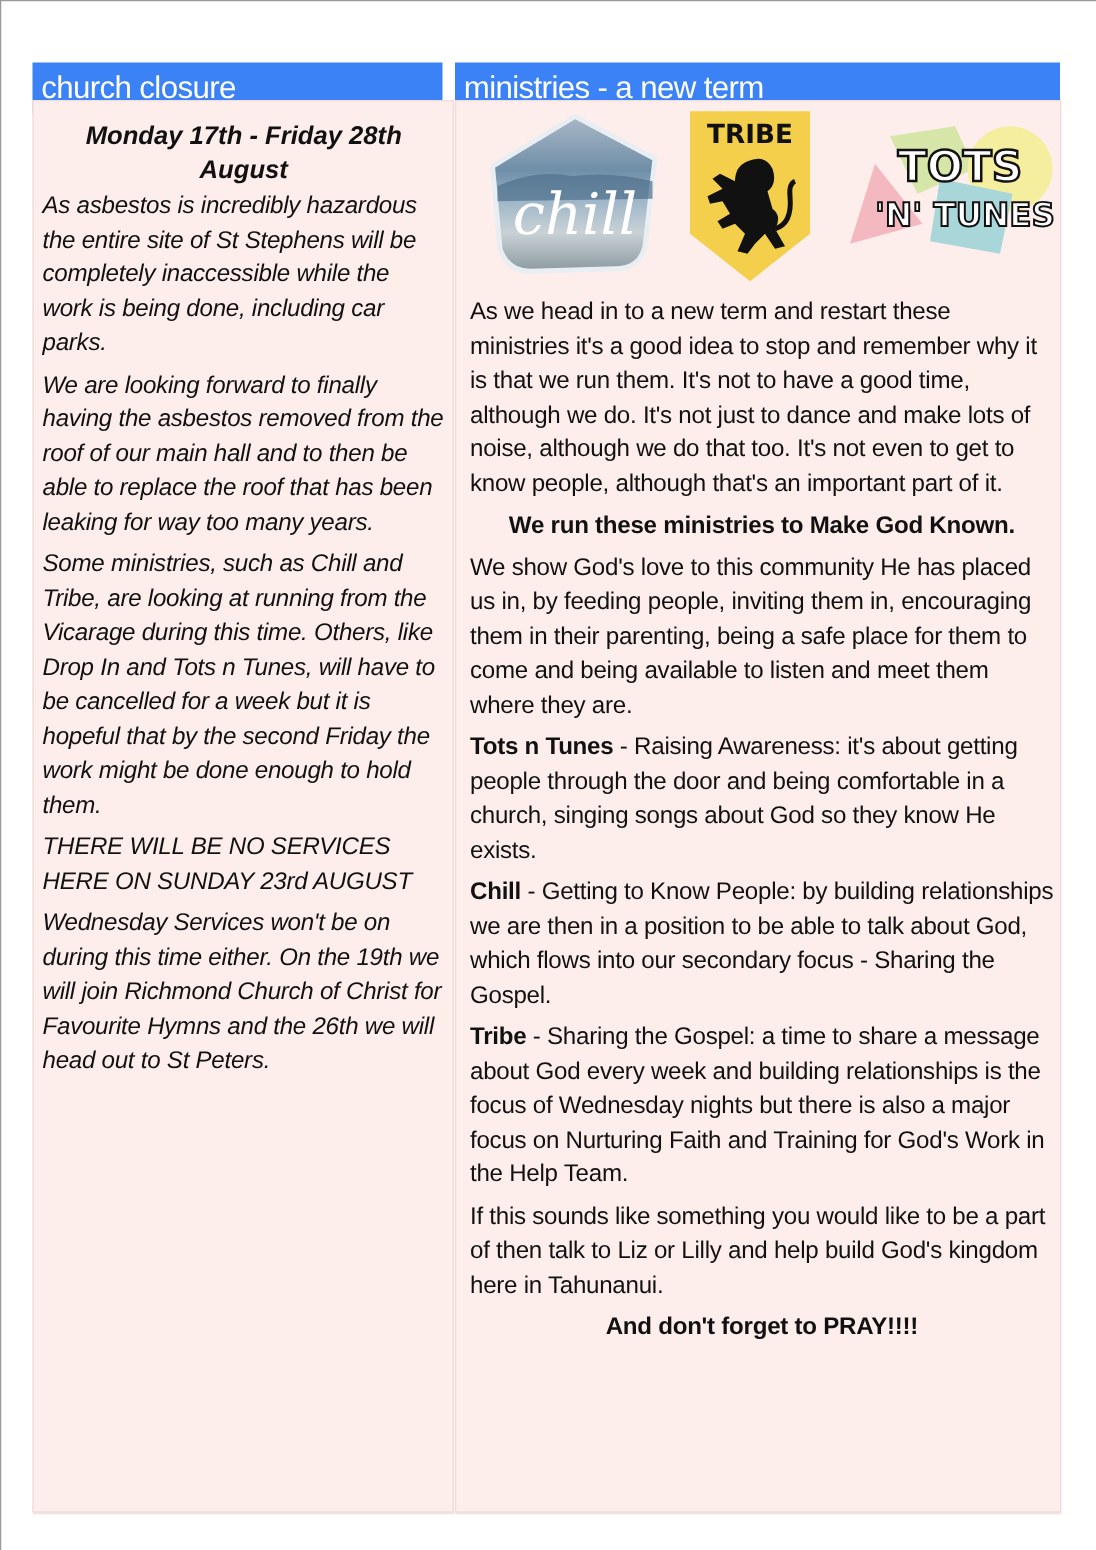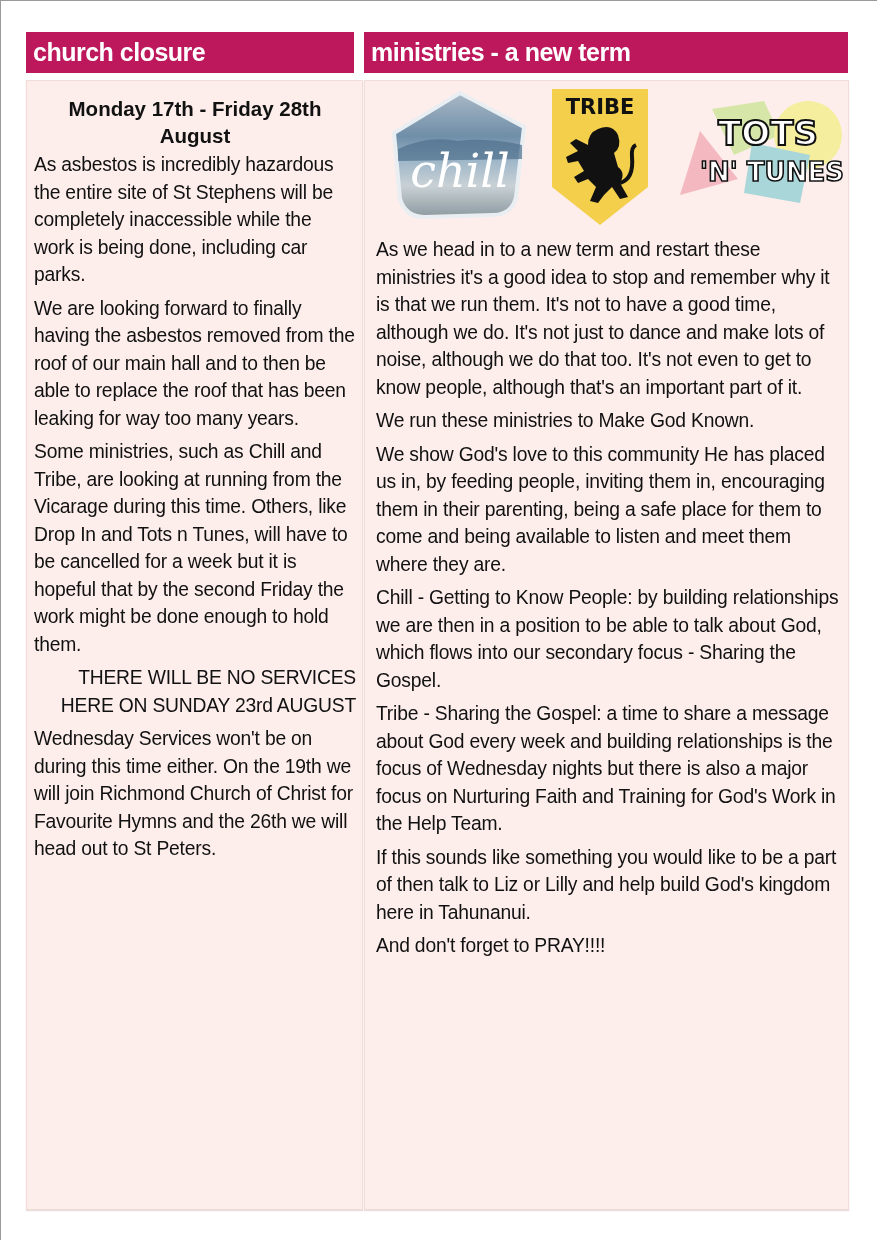--- a/index.html
+++ b/index.html
@@ -5,40 +5,40 @@
   html, body { margin: 0; padding: 0; }
   body {
     width: 877px; height: 1240px; background: #ffffff;
     position: relative; overflow: hidden;
     font-family: "Liberation Sans", "DejaVu Sans", sans-serif;
     color: #111;
   }
   .frame-top { position: absolute; left: 0; top: 0; width: 877px; height: 1px; background: #9a9a9a; }
   .frame-left { position: absolute; left: 0; top: 0; width: 1px; height: 1240px; background: #9a9a9a; }
   .header {
-    position: absolute; top: 32px; height: 41px; background: #be185d;
+    position: absolute; top: 50px; height: 41px; background: #3b82f6;
     color: #ffffff; font-size: 25px; line-height: 41px; padding-left: 7px;
-    box-sizing: border-box; letter-spacing: -0.5px; font-weight: bold;
+    box-sizing: border-box; letter-spacing: -0.5px;
   }
   .h-left { left: 26px; width: 328px; }
   .h-right { left: 364px; width: 484px; }
   .panel {
     position: absolute; top: 80px; background: #fdeeec;
     border: 1px solid #f1dcd8; box-sizing: border-box;
     box-shadow: 0 1px 1px #e8dcd9;
   }
-  .p-left { left: 26px; width: 337px; height: 1130px; padding: 14px 6px 0 7px; }
+  .p-left { left: 26px; width: 337px; height: 1130px; padding: 14px 6px 0 7px; font-style: italic; }
   .p-right { left: 364px; width: 485px; height: 1130px; padding: 0 5px 0 11px; }
   .sub-heading {
     font-weight: bold; font-size: 20.5px; line-height: 27px; text-align: center;
     margin: 0 0 2px 0;
   }
   .para { font-size: 19.3px; line-height: 27.5px; margin: 0 0 6px 0; letter-spacing: -0.2px; }
-  .center { text-align: right; }
-  .bold { font-weight: normal; }
+  .center { text-align: left; }
+  .bold { font-weight: bold; text-align: center; }
   .logos { position: relative; height: 155px; }
   .logo { position: absolute; }
 </style>
 </head>
 <body>
 
 <div class="frame-top"></div>
 <div class="frame-left"></div>
 
 <div class="header h-left">church closure</div>
@@ -87,18 +87,19 @@
       <polygon points="84,48 142,60 132,108 76,98" fill="#a9d6d8"></polygon>
       <text x="100" y="50" text-anchor="middle" font-family="DejaVu Sans, sans-serif" font-weight="bold" font-size="34" fill="#fff" stroke="#111" stroke-width="2">TOTS</text>
       <text x="104" y="86" text-anchor="middle" font-family="DejaVu Sans, sans-serif" font-weight="bold" font-size="26" fill="#fff" stroke="#111" stroke-width="1.6">'N' TUNES</text>
     </svg>
   </div>
 
   <p class="para">As we head in to a new term and restart these ministries it's a good idea to stop and remember why it is that we run them.  It's not to have a good time, although we do.  It's not just to dance and make lots of noise, although we do that too.  It's not even to get to know people, although that's an important part of it.</p>
   <p class="para bold">We run these ministries to Make God Known.</p>
   <p class="para">We show God's love to this community He has placed us in, by feeding people, inviting them in, encouraging them in their parenting, being a safe place for them to come and being available to listen and meet them where they are.</p>
 
+  <p class="para"><span class="bold">Tots n Tunes</span><span> -  </span><span>Raising Awareness: it's about getting people through the door and being comfortable in a church, singing songs about God so they know He exists.</span></p>
   <p class="para"><span class="bold">Chill</span><span> - </span><span>Getting to Know People: by building relationships we are then in a position to be able to talk about God, which flows into our secondary focus - Sharing the Gospel.</span></p>
   <p class="para"><span class="bold">Tribe</span><span> - </span><span>Sharing the Gospel: a time to share a message about God every week and building relationships is the focus of Wednesday nights but there is also a major focus on Nurturing Faith and Training for God's Work in the Help Team.</span></p>
 
   <p class="para">If this sounds like something you would like to be a part of then talk to Liz or Lilly and help build God's kingdom here in Tahunanui.</p>
   <p class="para bold">And don't forget to PRAY!!!!</p>
 </div>
 
 </body></html>

